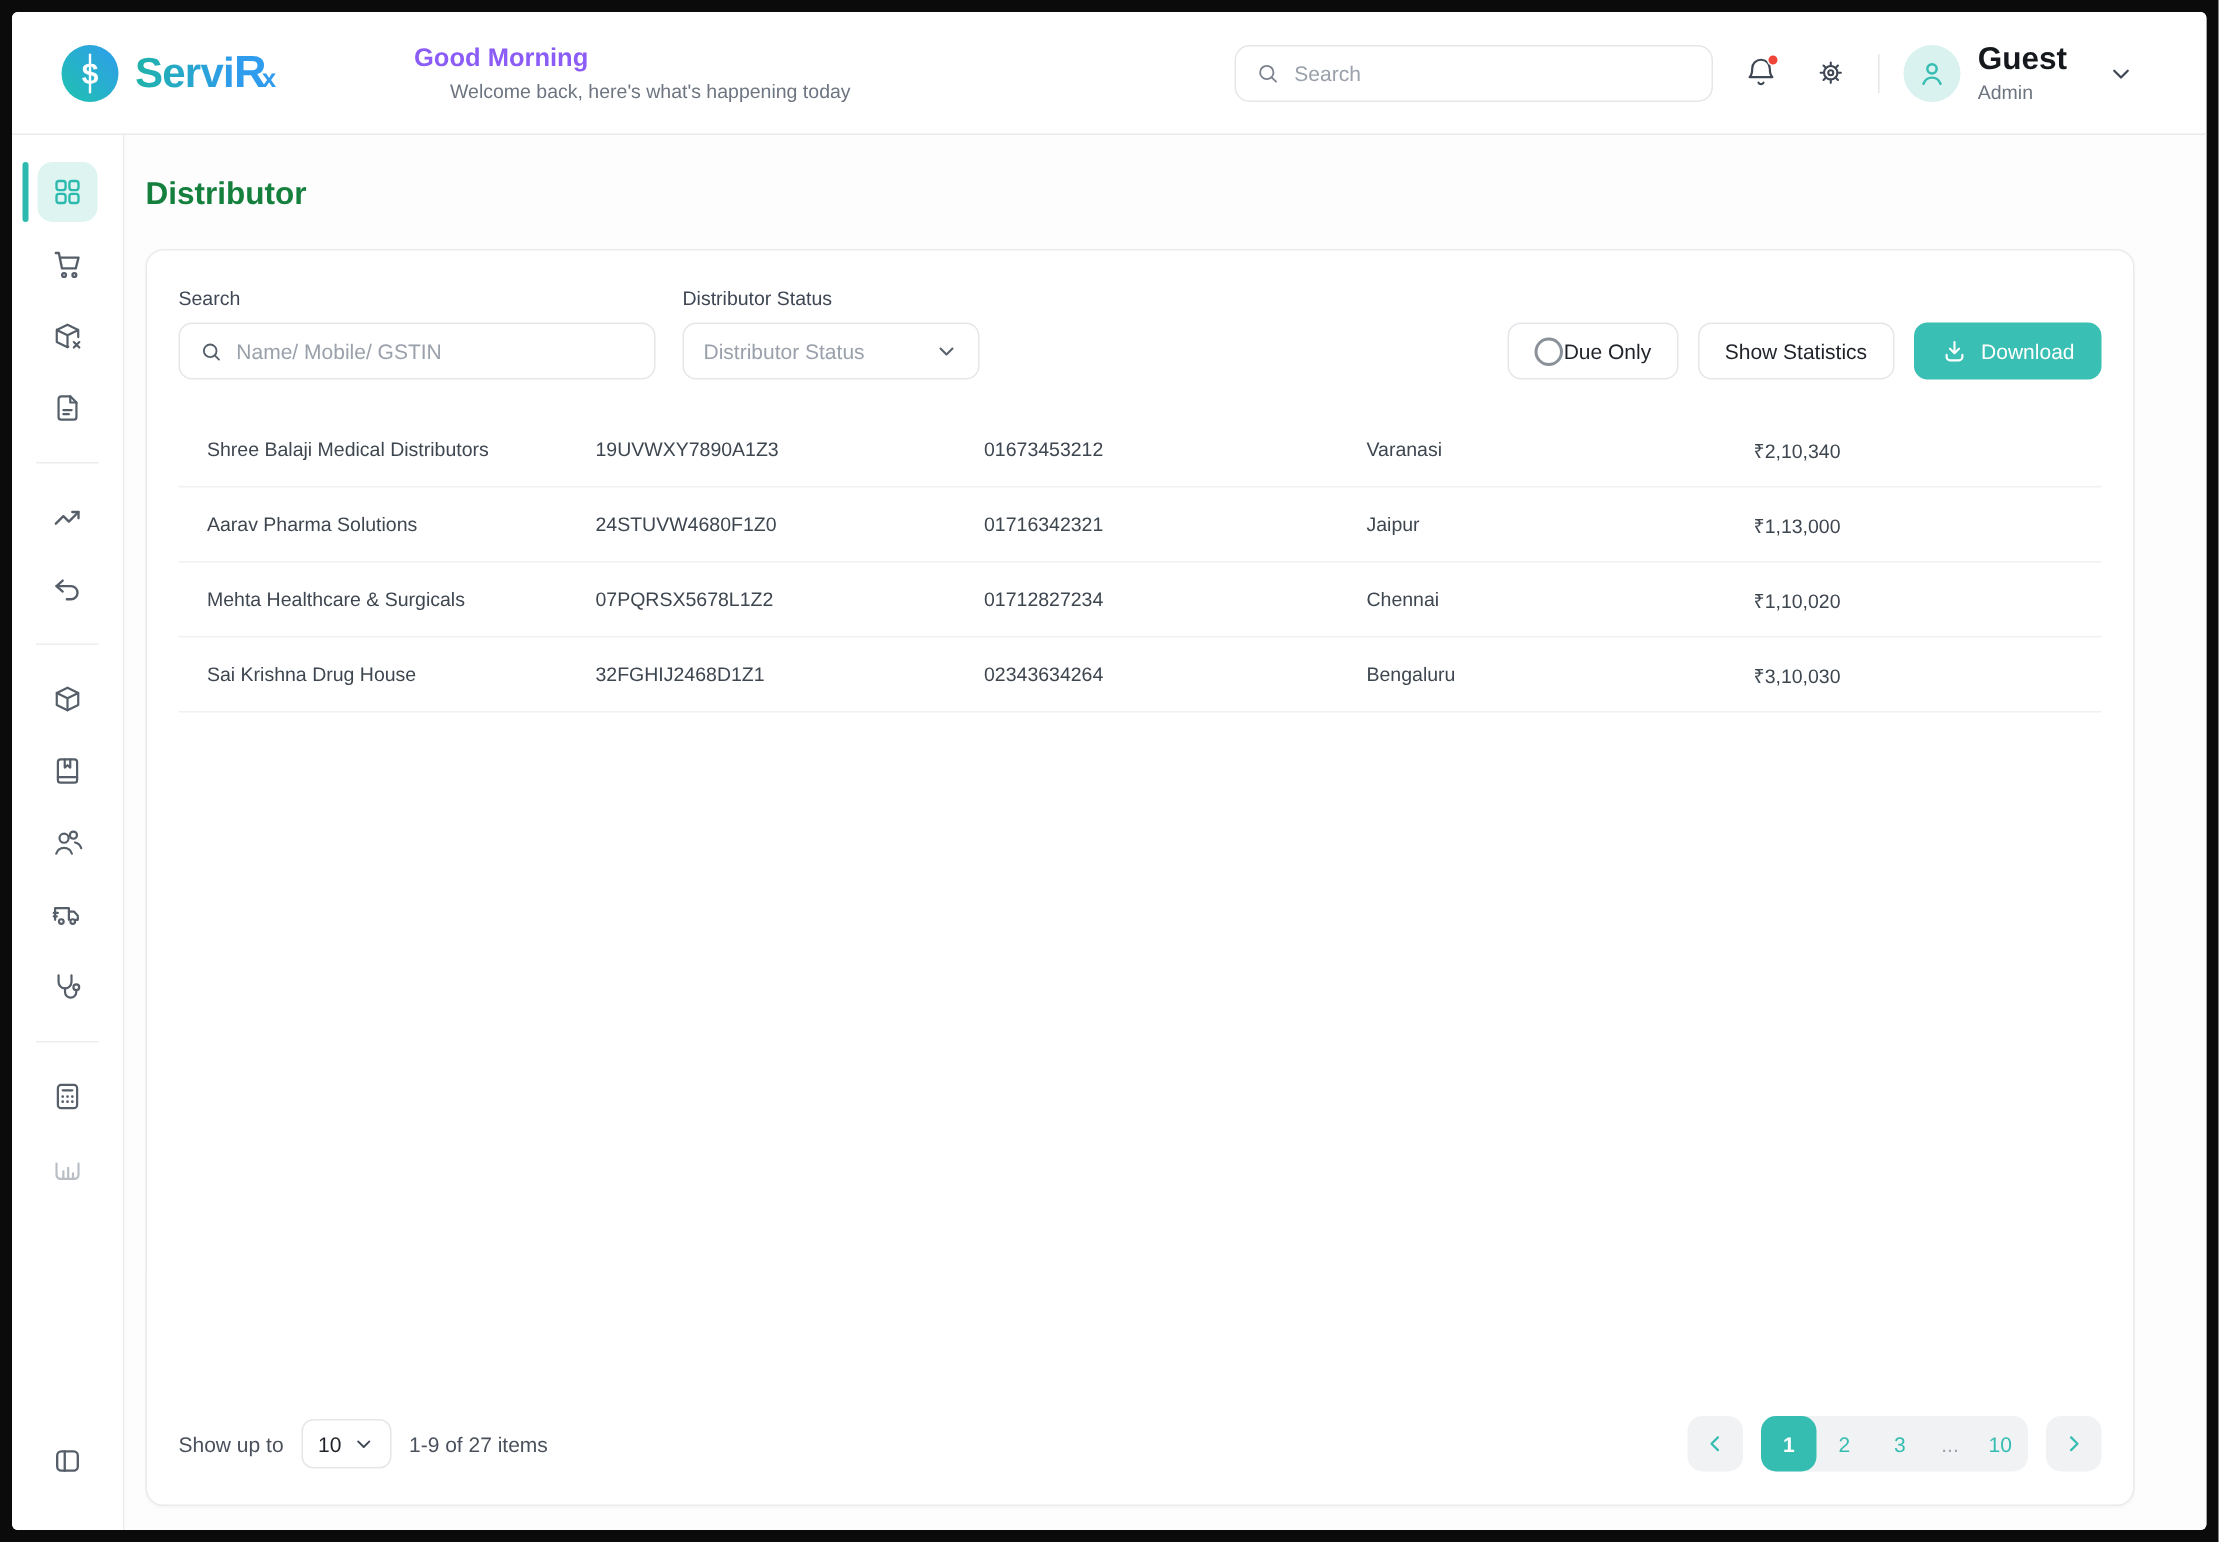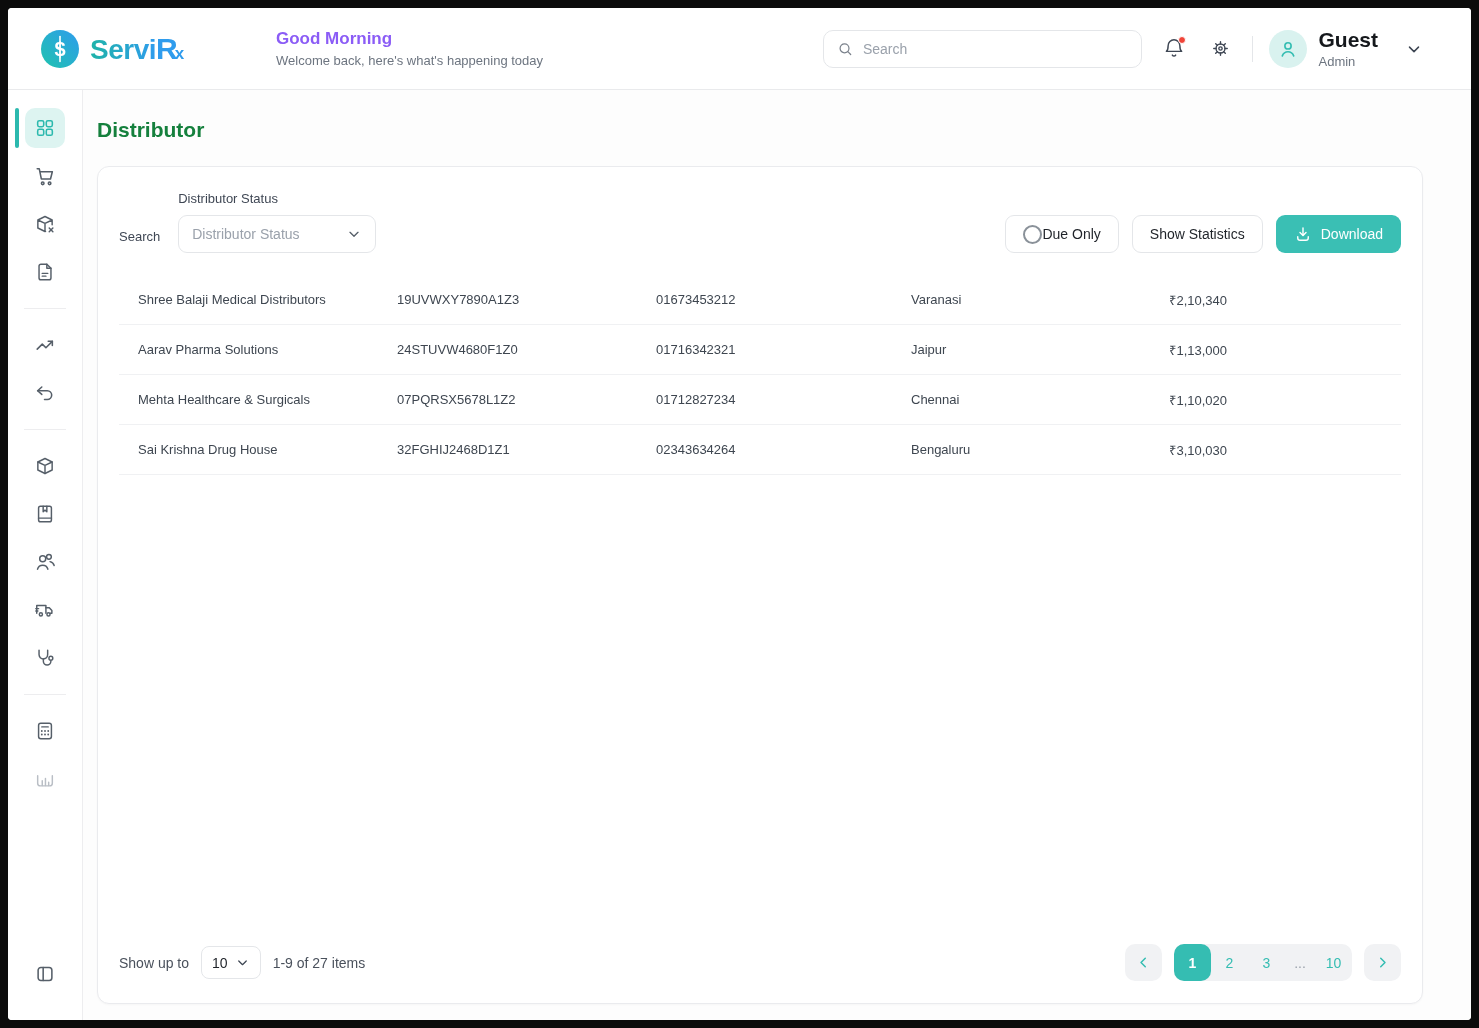--- a/index.html
+++ b/index.html
@@ -8,21 +8,21 @@
   .app { position:absolute; inset:8px; background:#ffffff; border-radius:4px; overflow:hidden; display:flex; flex-direction:column; }
 
   
   .header { height:82px; flex:0 0 82px; display:flex; align-items:center; padding:0 48px 0 32px; border-bottom:1px solid #e9eaec; background:#fff; }
   .brand { display:flex; align-items:center; gap:10px; width:236px; }
   .brand-text { display:flex; align-items:baseline; }
   .brand-servi { font-size:28px; font-weight:700; letter-spacing:-0.5px; background:linear-gradient(90deg,#1fb3a8,#2f9ced); -webkit-background-clip:text; background-clip:text; color:transparent; }
   .brand-r { font-size:30px; font-weight:700; color:#2f9ced; letter-spacing:-1px; }
   .brand-x { font-size:17px; font-weight:700; color:#2f9ced; vertical-align:-5px; margin-left:-2px; }
   .greeting .title { font-size:17px; font-weight:700; color:#8b5cf6; margin-bottom:4px; }
-  .greeting .subtitle { font-size:13px; color:#6d7580; }
+  .greeting .subtitle { font-size:13px; color:#6d7580;margin-left:24px; }
   .hdr-search { margin-left:auto; width:319px; height:38px; border:1px solid #e4e6e9; border-radius:10px; display:flex; align-items:center; gap:9px; padding:0 13px; background:#fff; }
   .hdr-search input { border:none; outline:none; font-size:14px; color:#3a424c; width:100%; background:transparent; font-family:"Liberation Sans",sans-serif; }
   .hdr-search input::placeholder { color:#9aa1ab; }
   .icon-btn { position:relative; width:36px; height:36px; display:flex; align-items:center; justify-content:center; background:none; border:none; cursor:pointer; color:#3f4754; }
   .icon-btn.bell { margin-left:14px; }
   .icon-btn.gear { margin-left:10px; }
   .dot { position:absolute; top:5px; right:6px; width:8px; height:8px; border-radius:50%; background:#f04438; border:1.5px solid #fff; }
   .hdr-divider { width:1px; height:26px; background:#e4e6e9; margin:0 16px 0 14px; }
   .user { display:flex; align-items:center; gap:11px; cursor:pointer; }
   .avatar { width:38px; height:38px; border-radius:50%; background:#d9f2ef; display:flex; align-items:center; justify-content:center; color:#35bdb2; }
@@ -264,20 +264,27 @@
     </div>
 
     <div class="main">
       <div class="page-title">Distributor</div>
 
       <div class="card">
 
         <div class="filters">
           <div>
             <div class="field-label">Search</div>
+            <div class="text-input">
+              <svg width="17" height="17" viewBox="0 0 24 24" fill="none" stroke="#565f69" stroke-width="1.9" stroke-linecap="round">
+                <circle cx="11" cy="11" r="6.5"></circle>
+                  <path d="M16.2 16.2 20 20"></path>
+              </svg>
+              <input type="text" placeholder="Name/ Mobile/ GSTIN" style="">
+            </div>
           </div>
 
           <div>
             <div class="field-label">Distributor Status</div>
             <div class="select">
               <span>Distributor Status</span>
               <svg width="16" height="16" viewBox="0 0 24 24" fill="none" stroke="#565f69" stroke-width="2" stroke-linecap="round" stroke-linejoin="round">
                   <path d="M6 9.5l6 6 6-6"></path>
                 </svg>
             </div>

